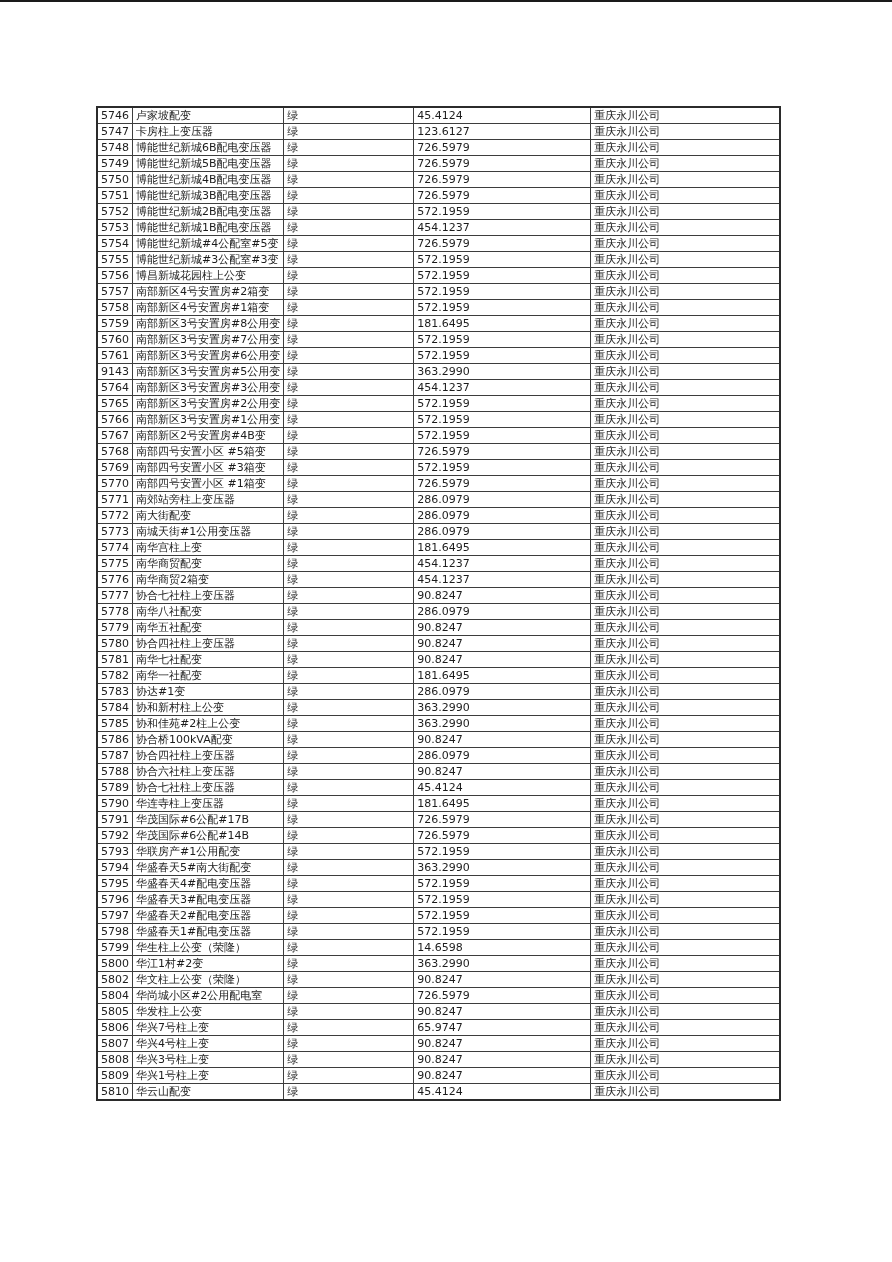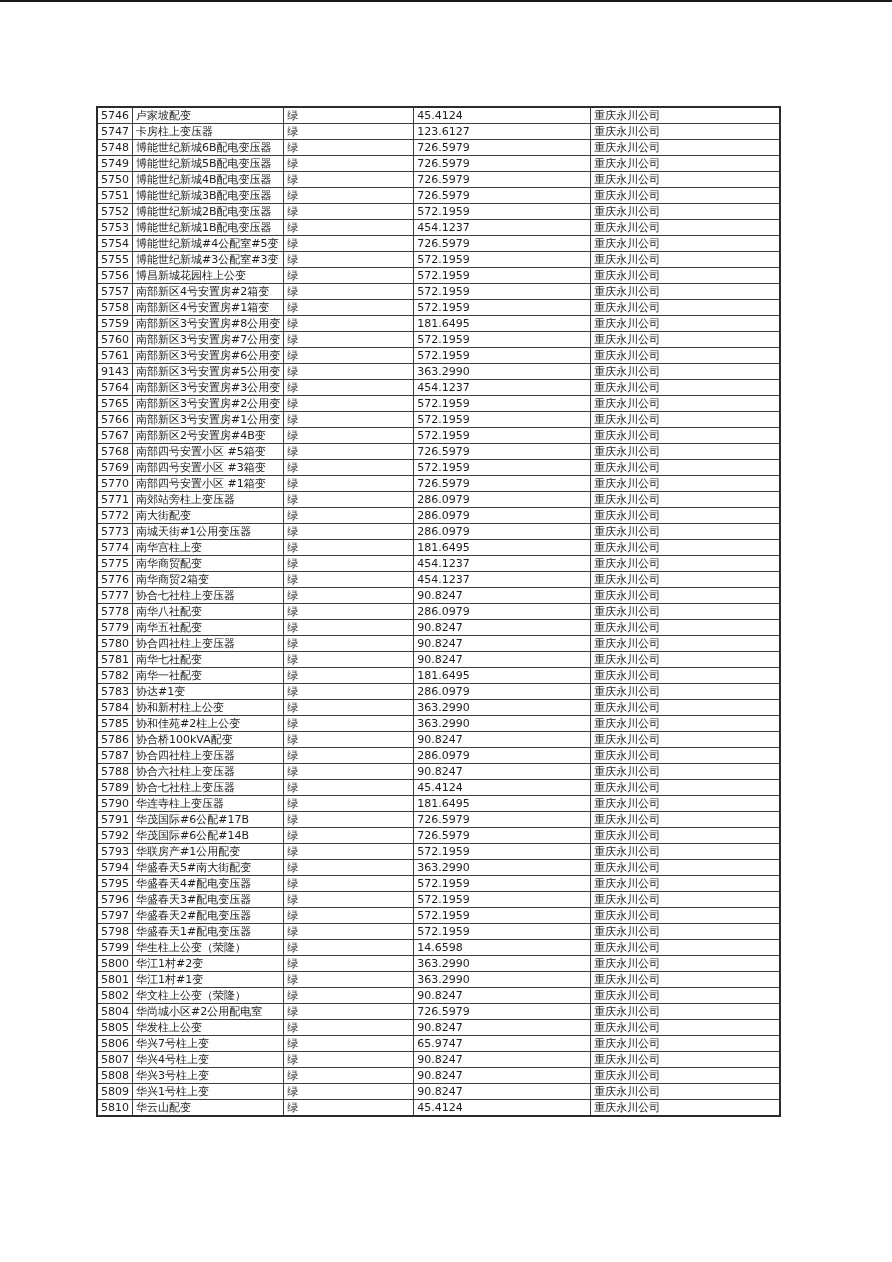--- a/index.html
+++ b/index.html
@@ -425,27 +425,20 @@
         <td class="c4">重庆永川公司</td>
       </tr>
       <tr>
         <td class="c0">5800</td>
         <td class="c1">华江1村#2变</td>
         <td class="c2">绿</td>
         <td class="c3">363.2990</td>
         <td class="c4">重庆永川公司</td>
       </tr>
       <tr>
-        <td class="c0">5801</td>
-        <td class="c1">华江1村#1变</td>
-        <td class="c2">绿</td>
-        <td class="c3">363.2990</td>
-        <td class="c4">重庆永川公司</td>
-      </tr>
-      <tr>
         <td class="c0">5802</td>
         <td class="c1">华文柱上公变（荣隆）</td>
         <td class="c2">绿</td>
         <td class="c3">90.8247</td>
         <td class="c4">重庆永川公司</td>
       </tr>
       <tr>
         <td class="c0">5804</td>
         <td class="c1">华尚城小区#2公用配电室</td>
         <td class="c2">绿</td>

